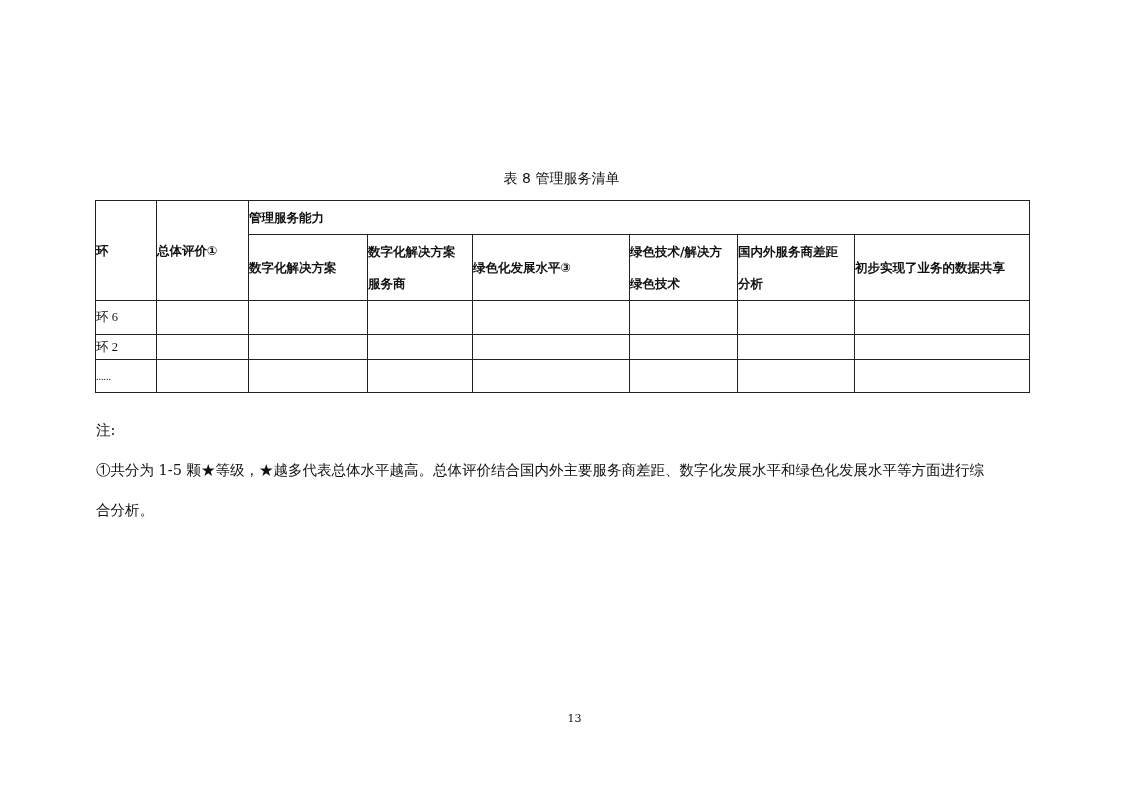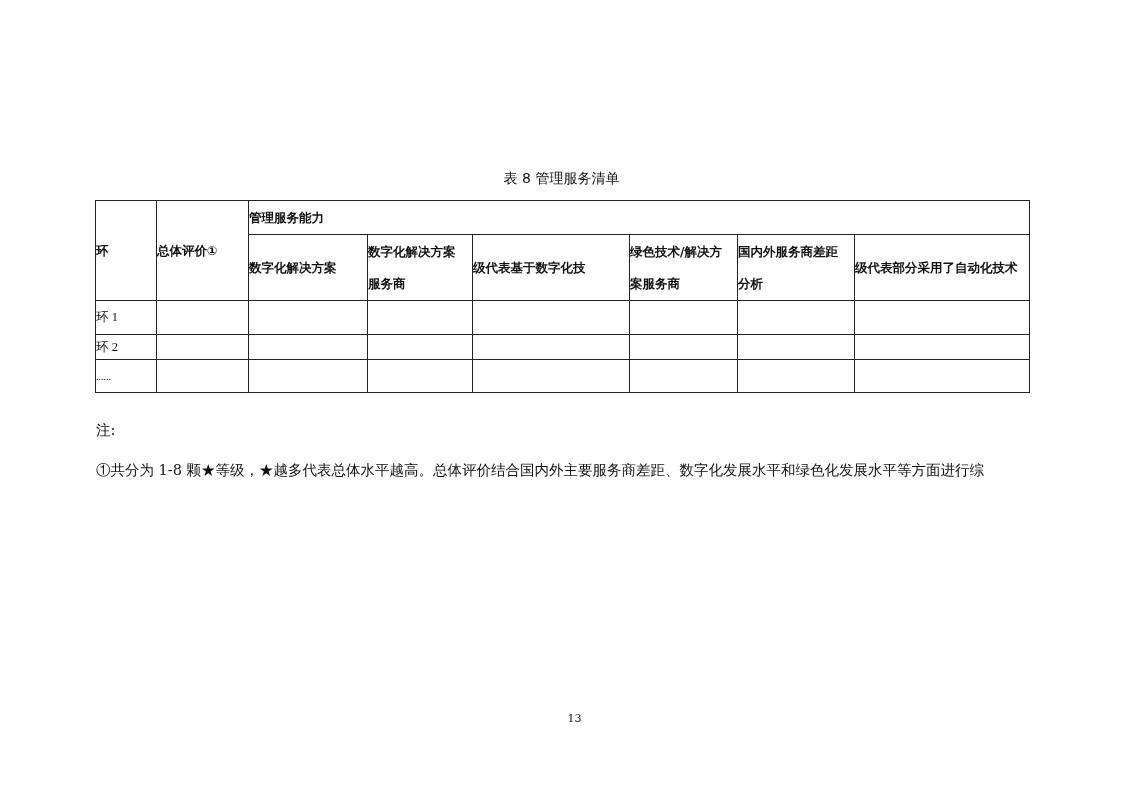--- a/index.html
+++ b/index.html
@@ -41,36 +41,36 @@
   </tr>
   <tr style="height:66px">
     <td class="hdr">
           <div>数字化解决方案</div>
         </td>
     <td class="hdr">
           <div>数字化解决方案</div>
           <div>服务商</div>
         </td>
     <td class="hdr">
-          <div>级代表基于数字化技</div>
+          <div>绿色化发展水平③</div>
         </td>
     <td class="hdr">
           <div>绿色技术/解决方</div>
-          <div>案服务商</div>
+          <div>绿色技术</div>
         </td>
     <td class="hdr">
           <div>国内外服务商差距</div>
           <div>分析</div>
         </td>
     <td class="hdr">
-          <div>级代表部分采用了自动化技术</div>
+          <div>初步实现了业务的数据共享</div>
         </td>
   </tr>
   <tr style="height:34px">
-    <td class="cell-first">环 1</td>
+    <td class="cell-first">环 6</td>
     <td></td>
         <td></td>
     <td></td>
         <td></td>
     <td></td>
         <td></td>
     <td></td>
   </tr>
   <tr style="height:25px">
     <td class="cell-first">环 2</td>
@@ -90,16 +90,17 @@
         <td></td>
     <td></td>
         <td></td>
     <td></td>
   </tr>
 </tbody>
   </table>
 
 <div class="notes">
   <p>注:</p>
-  <p>①共分为 1-8 颗★等级，★越多代表总体水平越高。总体评价结合国内外主要服务商差距、数字化发展水平和绿色化发展水平等方面进行综</p>
+  <p>①共分为 1-5 颗★等级，★越多代表总体水平越高。总体评价结合国内外主要服务商差距、数字化发展水平和绿色化发展水平等方面进行综</p>
+  <p>合分析。</p>
 </div>
 
 <div class="pagenum">13</div>
 
 </body></html>

